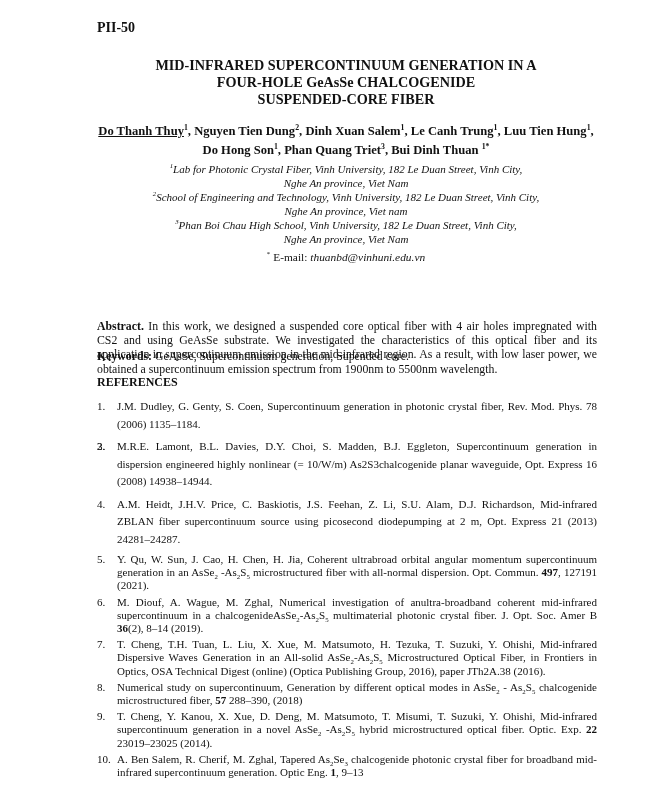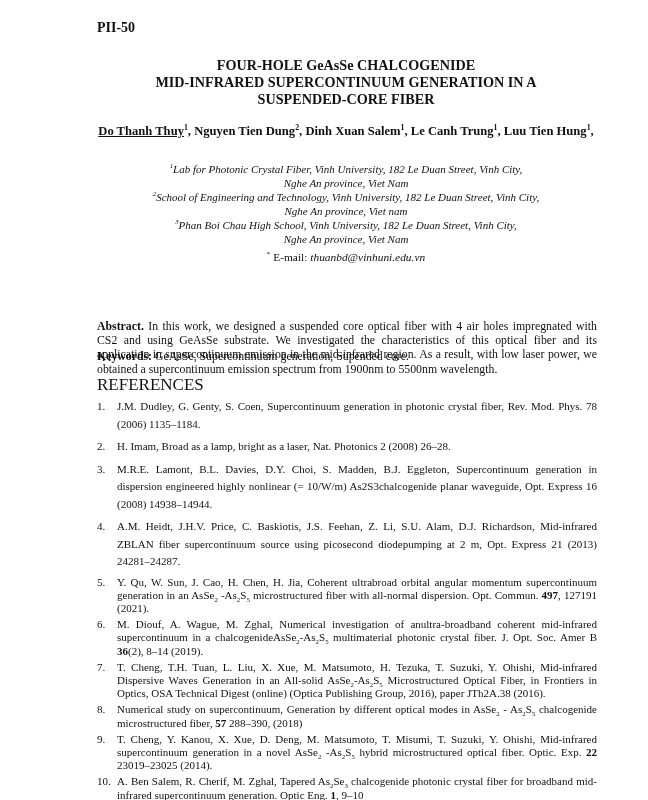--- a/index.html
+++ b/index.html
@@ -34,51 +34,56 @@
   .email .addr { font-style: italic; }
   .abstract {
     position: absolute; left: 81px; width: 500px; top: 281px;
     font-size: 11.8px; line-height: 14.2px; text-align: justify; margin-top: 38px;
   }
   .abstract b { font-weight: bold; }
   .keywords {
     position: absolute; left: 81px; width: 500px; top: 349px; font-size: 11.8px;
   }
   .refs-title {
-    position: absolute; left: 81px; top: 375px; font-weight: normal; font-size: 17px;
+    position: absolute; left: 81px; top: 375px; font-weight: bold; font-size: 12px;
   }
   .refs {
     position: absolute; left: 81px; width: 500px; top: 398px;
     font-size: 11px; line-height: 14.5px; margin: 0; padding: 0; list-style: none;
   }
   .refs li { position: relative; padding-left: 20px; text-align: justify; }
   .refs li .num { position: absolute; left: 0; top: 0; }
   .refs li.wide { line-height: 17.5px; margin-bottom: 5px; }
   .refs li.tight { line-height: 13.2px; margin-bottom: 3px; }
 </style>
 </head>
 <body>
 
 <div class="page">
 
   <div class="code">PII-50</div>
 
   <div class="title">
+    <div>MID-INFRARED SUPERCONTINUUM GENERATION IN A</div>
     <div>FOUR-HOLE GeAsSe CHALCOGENIDE</div>
-    <div>MID-INFRARED SUPERCONTINUUM GENERATION IN A</div>
     <div>SUSPENDED-CORE FIBER</div>
   </div>
 
   <div class="authors">
     <div class="line">
       <span class="u">Do Thanh Thuy</span><sup>1</sup>,
       <span>Nguyen Tien Dung</span><sup>2</sup>,
       <span>Dinh Xuan Salem</span><sup>1</sup>,
       <span>Le Canh Trung</span><sup>1</sup>,
       <span>Luu Tien Hung</span><sup>1</sup>,
+    </div>
+    <div class="line">
+      <span>Do Hong Son</span><sup>1</sup>,
+      <span>Phan Quang Triet</span><sup>3</sup>,
+      <span>Bui Dinh Thuan</span> <sup>1*</sup>
     </div>
   </div>
 
   <div class="affils">
     <div><sup>1</sup><span>Lab for Photonic Crystal Fiber, Vinh University, 182 Le Duan Street, Vinh City,</span></div>
     <div>Nghe An province, Viet Nam</div>
     <div><sup>2</sup><span>School of Engineering and Technology, Vinh University, 182 Le Duan Street, Vinh City,</span></div>
     <div>Nghe An province, Viet nam</div>
     <div><sup>3</sup><span>Phan Boi Chau High School, Vinh University, 182 Le Duan Street, Vinh City,</span></div>
     <div>Nghe An province, Viet Nam</div>
@@ -97,30 +102,30 @@
 
   <div class="keywords">
     <b>Keywords:</b>
     <span>GeAsSe, Supercontinuum generation, Supended core.</span>
   </div>
 
   <div class="refs-title">REFERENCES</div>
 
   <ol class="refs">
     <li class="wide"><span class="num">1.</span><span>J.M. Dudley, G. Genty, S. Coen, Supercontinuum generation in photonic crystal fiber, Rev. Mod. Phys. 78 (2006) 1135–1184.</span></li>
-    <li class="wide"><span class="num">2.</span><span>H. Imam, Broad as a lamp, bright as a laser, Nat. Photonics 2 (2008) 26–28.</span></li>
+    <li class="wide"><span class="num">2.</span></li>
     <li class="wide"><span class="num">3.</span><span>M.R.E. Lamont, B.L. Davies, D.Y. Choi, S. Madden, B.J. Eggleton, Supercontinuum generation in dispersion engineered highly nonlinear (= 10/W/m) As2S3chalcogenide planar waveguide, Opt. Express 16 (2008) 14938–14944.</span></li>
     <li class="wide"><span class="num">4.</span><span>A.M. Heidt, J.H.V. Price, C. Baskiotis, J.S. Feehan, Z. Li, S.U. Alam, D.J. Richardson, Mid-infrared ZBLAN fiber supercontinuum source using picosecond diodepumping at 2 m, Opt. Express 21 (2013) 24281–24287.</span></li>
 
     <li class="tight"><span class="num">5.</span><span><span>Y. Qu, W. Sun, J. Cao, H. Chen, H. Jia, Coherent ultrabroad orbital angular momentum supercontinuum generation in an AsSe</span><sub>2</sub><span> -As</span><sub>2</sub><span>S</span><sub>5</sub><span> microstructured fiber with all-normal dispersion. Opt. Commun. </span><b>497</b><span>, 127191 (2021).</span></span></li>
 
     <li class="tight"><span class="num">6.</span><span><span>M. Diouf, A. Wague, M. Zghal, Numerical investigation of anultra-broadband coherent mid-infrared supercontinuum in a chalcogenideAsSe</span><sub>2</sub><span>-As</span><sub>2</sub><span>S</span><sub>5</sub><span> multimaterial photonic crystal fiber. J. Opt. Soc. Amer B </span><b>36</b><span>(2), 8–14 (2019).</span></span></li>
 
     <li class="tight"><span class="num">7.</span><span><span>T. Cheng, T.H. Tuan, L. Liu, X. Xue, M. Matsumoto, H. Tezuka, T. Suzuki, Y. Ohishi, Mid-infrared Dispersive Waves Generation in an All-solid AsSe</span><sub>2</sub><span>-As</span><sub>2</sub><span>S</span><sub>5</sub><span> Microstructured Optical Fiber, in Frontiers in Optics, OSA Technical Digest (online) (Optica Publishing Group, 2016), paper JTh2A.38 (2016).</span></span></li>
 
     <li class="tight"><span class="num">8.</span><span><span>Numerical study on supercontinuum, Generation by different optical modes in AsSe</span><sub>2</sub><span> - As</span><sub>2</sub><span>S</span><sub>5</sub><span> chalcogenide microstructured fiber, </span><b>57</b><span> 288–390, (2018)</span></span></li>
 
     <li class="tight"><span class="num">9.</span><span><span>T. Cheng, Y. Kanou, X. Xue, D. Deng, M. Matsumoto, T. Misumi, T. Suzuki, Y. Ohishi, Mid-infrared supercontinuum generation in a novel AsSe</span><sub>2</sub><span> -As</span><sub>2</sub><span>S</span><sub>5</sub><span> hybrid microstructured optical fiber. Optic. Exp. </span><b>22</b><span> 23019–23025 (2014).</span></span></li>
 
-    <li class="tight"><span class="num">10.</span><span><span>A. Ben Salem, R. Cherif, M. Zghal, Tapered As</span><sub>2</sub><span>Se</span><sub>3</sub><span> chalcogenide photonic crystal fiber for broadband mid-infrared supercontinuum generation. Optic Eng. </span><b>1</b><span>, 9–10</span></span></li>
+    <li class="tight"><span class="num">10.</span><span><span>A. Ben Salem, R. Cherif, M. Zghal, Tapered As</span><sub>2</sub><span>Se</span><sub>3</sub><span> chalcogenide photonic crystal fiber for broadband mid-infrared supercontinuum generation. Optic Eng. </span><b>1</b><span>, 9–13</span></span></li>
   </ol>
 
 </div>
 
 </body></html>

